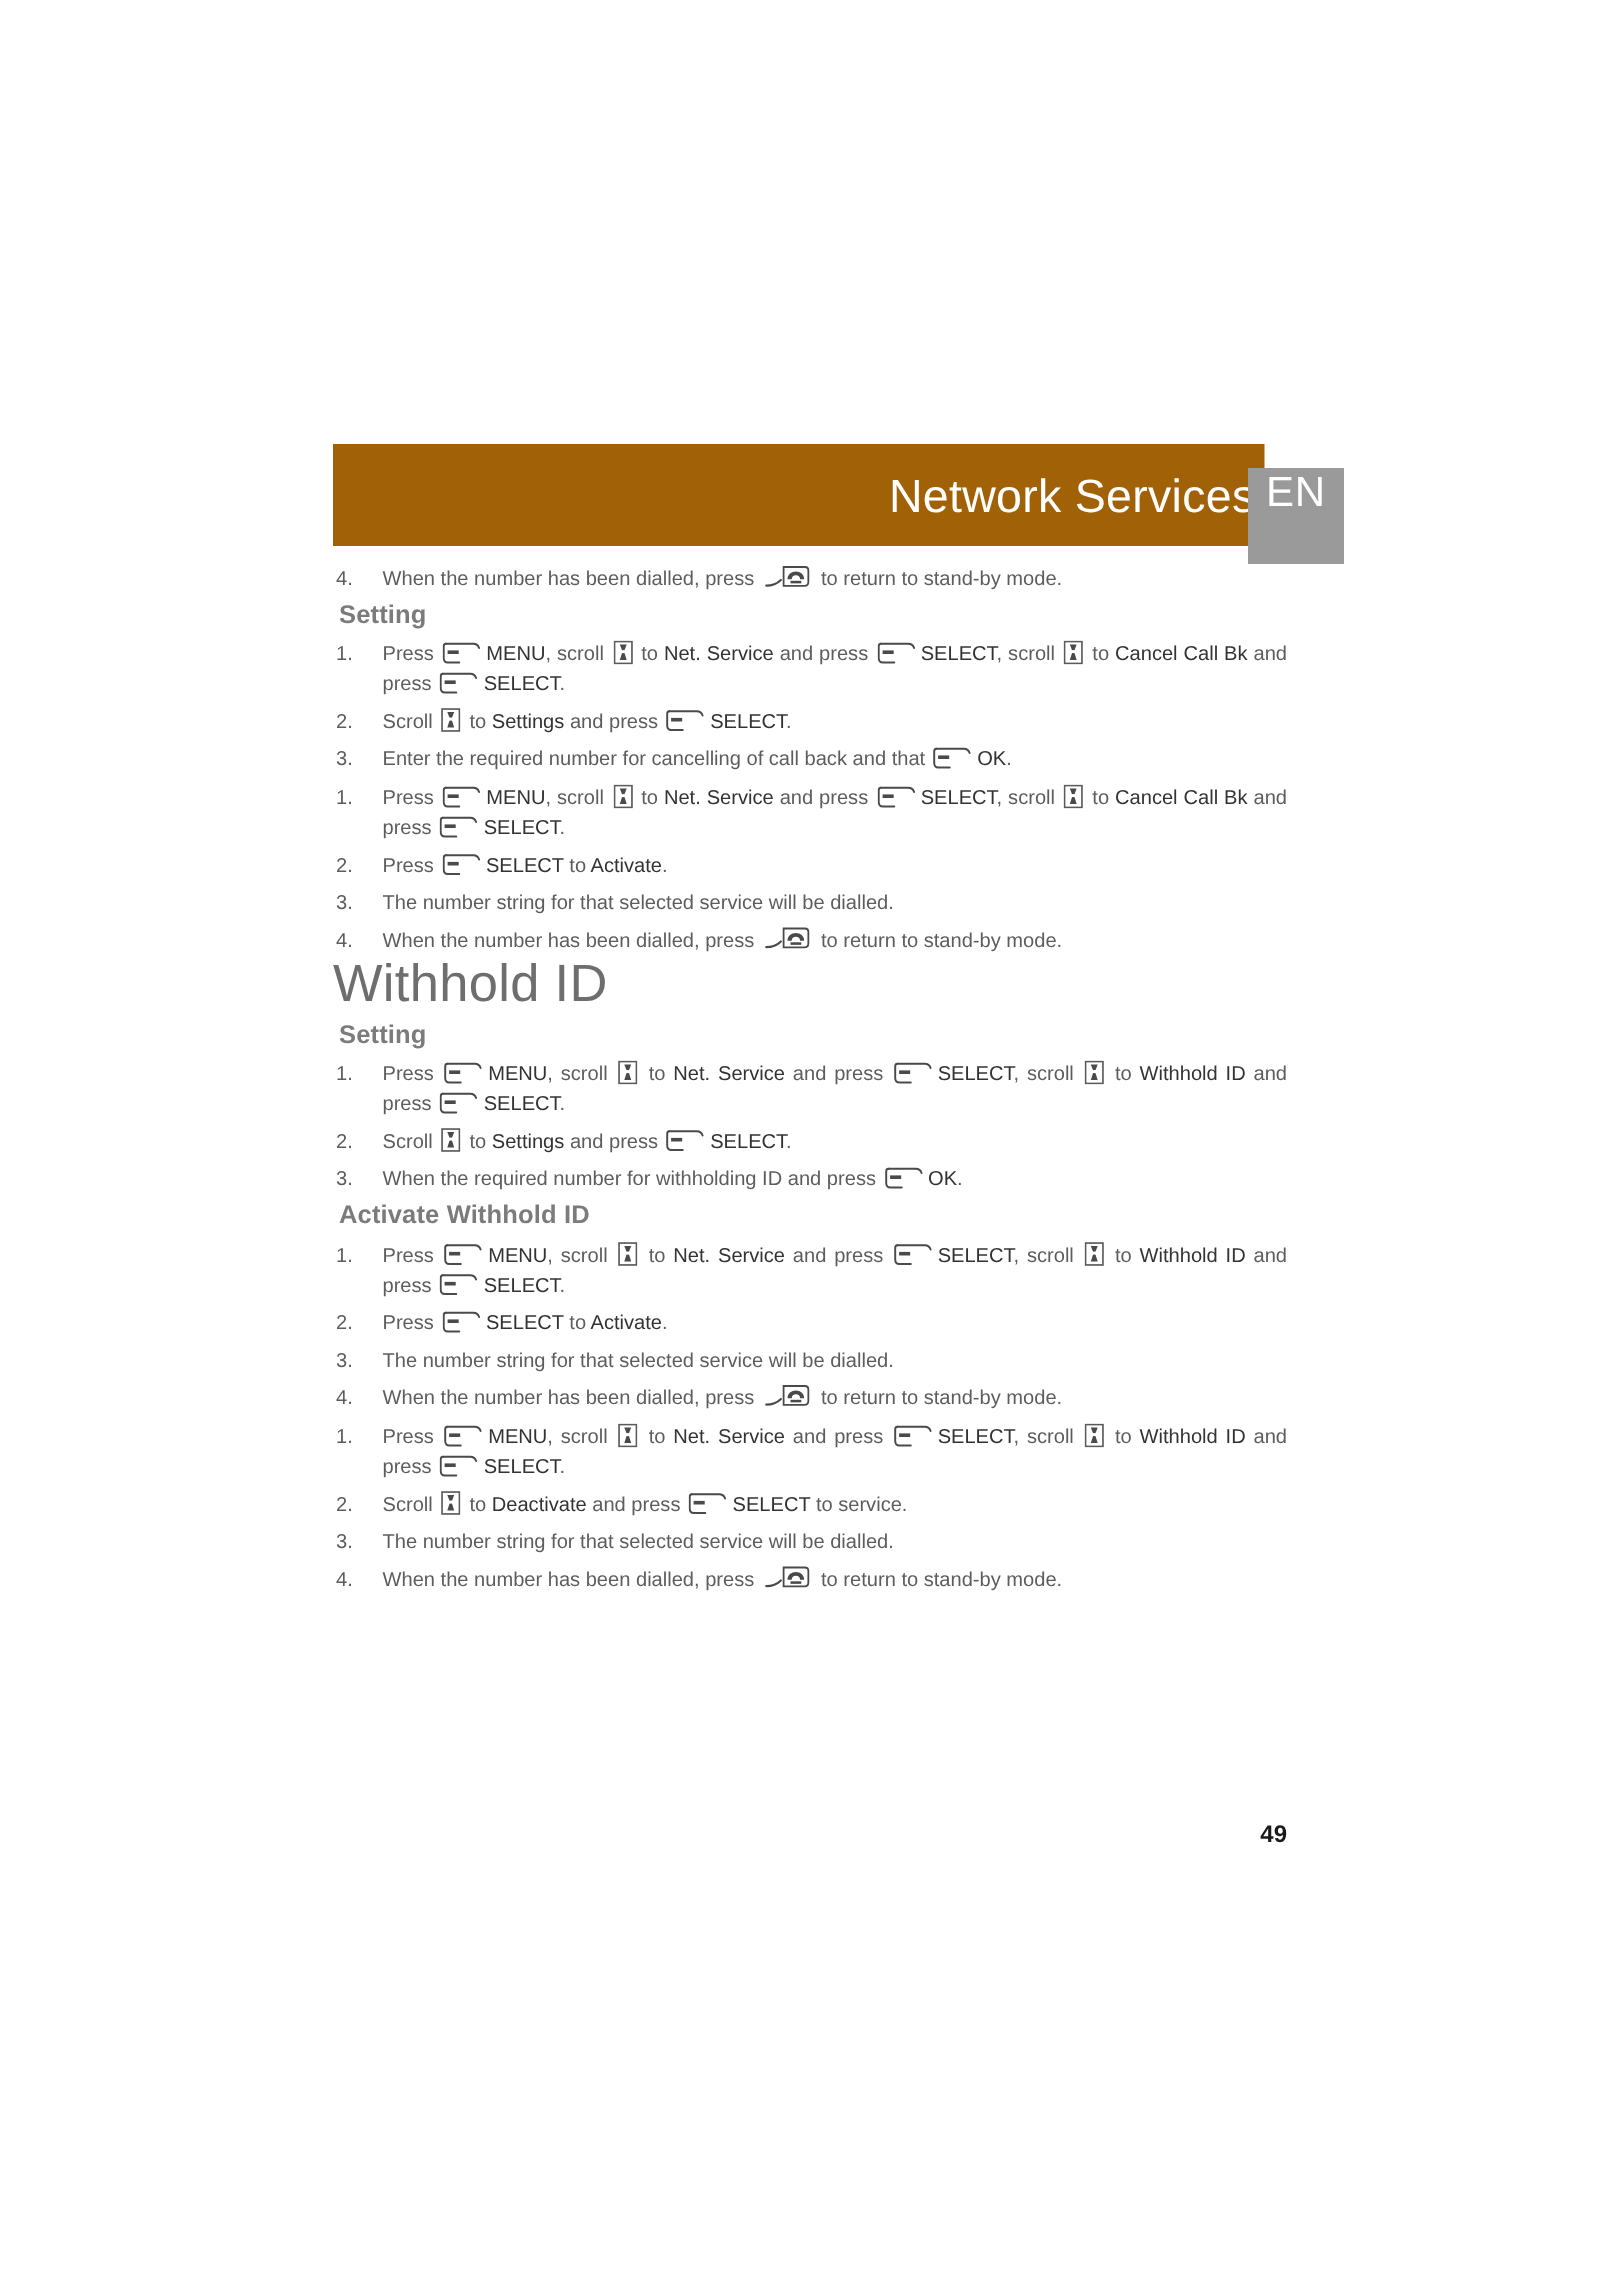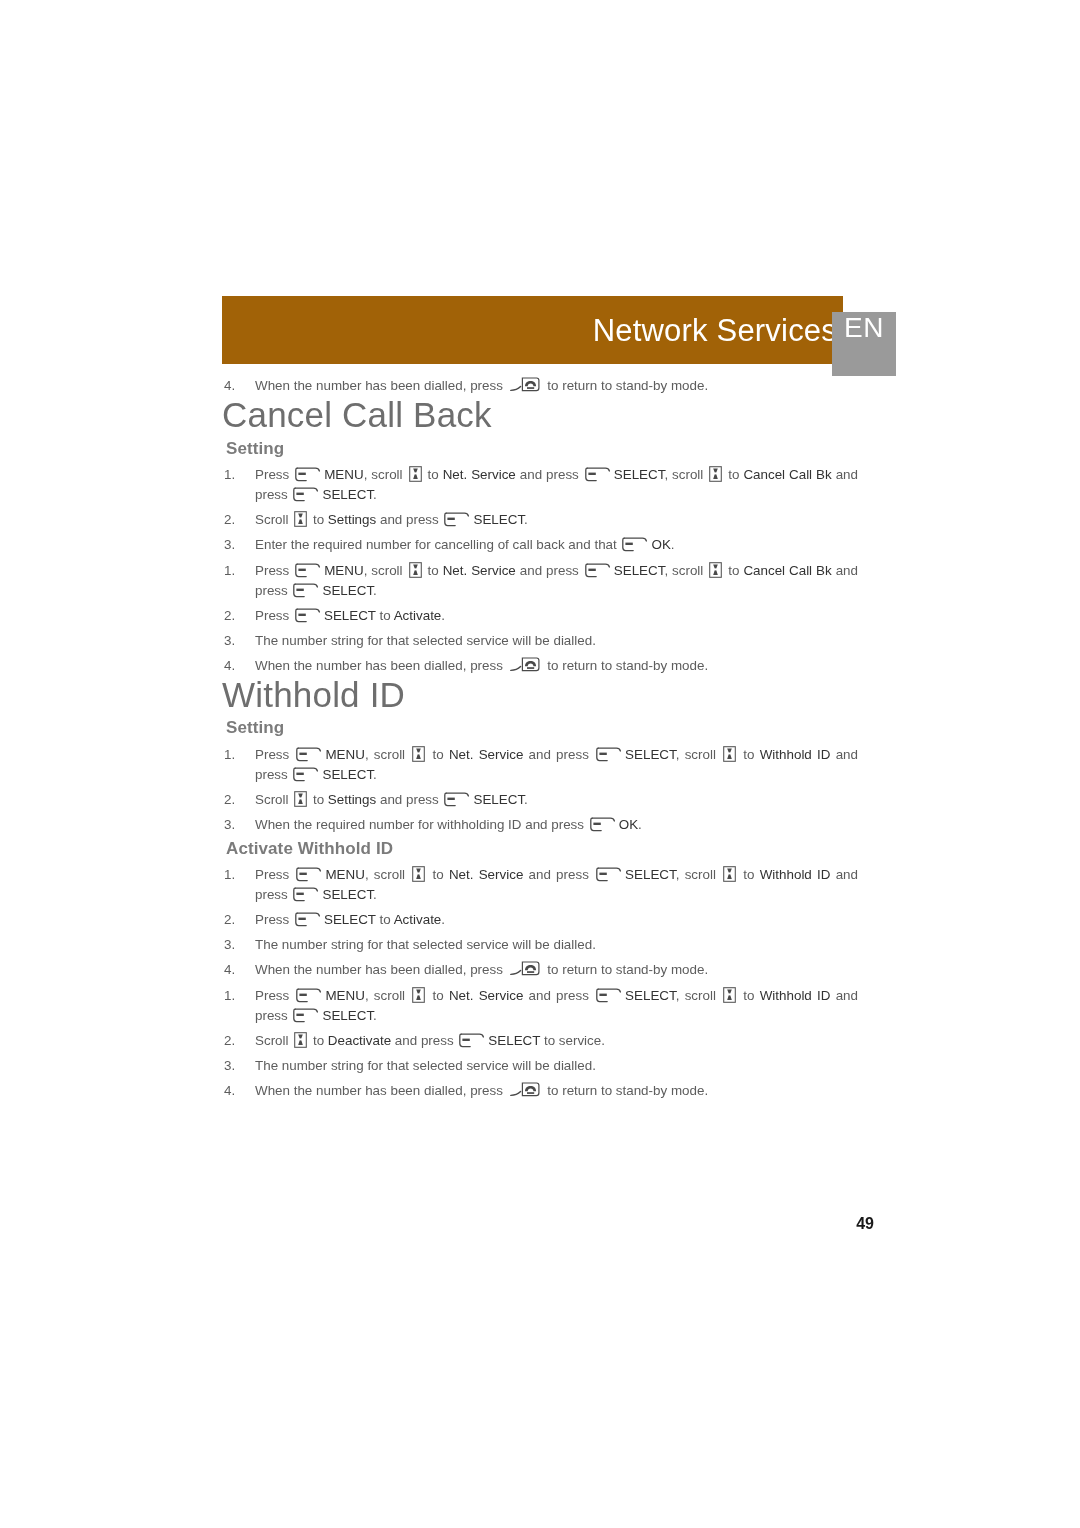--- a/index.html
+++ b/index.html
@@ -167,21 +167,21 @@
     width: 30px;
     height: 16px;
     margin: 0 4px 0 3px;
     vertical-align: -3px;
   }
   .ico-hangup svg { display: block; }
 
   
   .page-number {
     position: absolute;
-    left: 238px;
+    left: 222px;
     top: 1215px;
     width: 636px;
     text-align: right;
     font-size: 16px;
     font-weight: 700;
     color: #1a1a1a;
   }
 </style>
 <style>#top-step-list > li::before { content: none; }</style></head>
 <body>
@@ -202,21 +202,20 @@
     <ol class="steps" id="top-step-list">
         <li class="no-justify" style="counter-increment: none; list-style: none;"><span style="position: absolute; left: 2px; top: 0px;">4.</span><span class="t">When the number has been dialled, press </span><span class="icon ico-hangup"><svg viewBox="0 0 30 16" width="30" height="16" xmlns="http://www.w3.org/2000/svg">
               <path d="M0.8 13.4 C5 13.4 8 12.2 10.6 9.6" fill="none" stroke="#4a4a4a" stroke-width="1.4" stroke-linecap="round"></path>
               <path d="M12.4 1.0 H26.6 C28.0 1.0 28.9 1.9 28.9 3.3 V11.0 C28.9 12.6 27.9 13.6 26.3 13.6 H12.4 Z" fill="none" stroke="#4a4a4a" stroke-width="1.2"></path>
               <path d="M15.0 9.2 C15.0 5.9 17.6 4.0 20.6 4.0 C23.6 4.0 26.1 5.9 26.1 9.2 H23.4 C23.4 7.5 22.2 6.5 20.6 6.5 C19.0 6.5 17.8 7.5 17.8 9.2 Z" fill="#4a4a4a"></path>
               <rect x="17.0" y="10.2" width="7.2" height="1.7" fill="#4a4a4a"></rect>
             </svg></span><span class="t"> to return to stand-by mode.</span></li>
       </ol>
 
     <div id="sections-root">
-        <h1 class="doc-title title-cancel">Cancel Call Back</h1>
         <h2 class="sub-head sub-setting">Setting</h2>
         <ol class="steps">
           <li><span class="t">Press </span><span class="icon ico-softkey"><svg viewBox="0 0 26 15" width="26" height="15" xmlns="http://www.w3.org/2000/svg">
                 <path d="M2.2 1.2 H20.5 C22.6 1.2 23.9 2.4 24.4 4.0" fill="none" stroke="#4a4a4a" stroke-width="1.3" stroke-linecap="round"></path>
                 <path d="M2.2 1.2 C1.2 1.2 0.8 1.9 0.8 3.0 V10.6 C0.8 12.4 1.9 13.6 3.6 13.6 H11.2" fill="none" stroke="#4a4a4a" stroke-width="1.3" stroke-linecap="round"></path>
                 <rect x="3.4" y="5.6" width="7.4" height="2.4" fill="#4a4a4a"></rect>
               </svg></span><span class="b">MENU</span><span class="t">, scroll </span><span class="icon ico-scroll"><svg viewBox="0 0 13 16" width="13" height="16" xmlns="http://www.w3.org/2000/svg">
                 <rect x="0.7" y="0.7" width="11.6" height="14.6" fill="none" stroke="#5a5a5a" stroke-width="1.1"></rect>
                 <path d="M4.2 2.6 H8.8 L7.0 7.3 L8.8 13.0 H4.2 L6.0 7.3 Z" fill="#4a4a4a"></path>
                 <rect x="5.2" y="6.4" width="2.6" height="2.0" fill="#ffffff"></rect>

